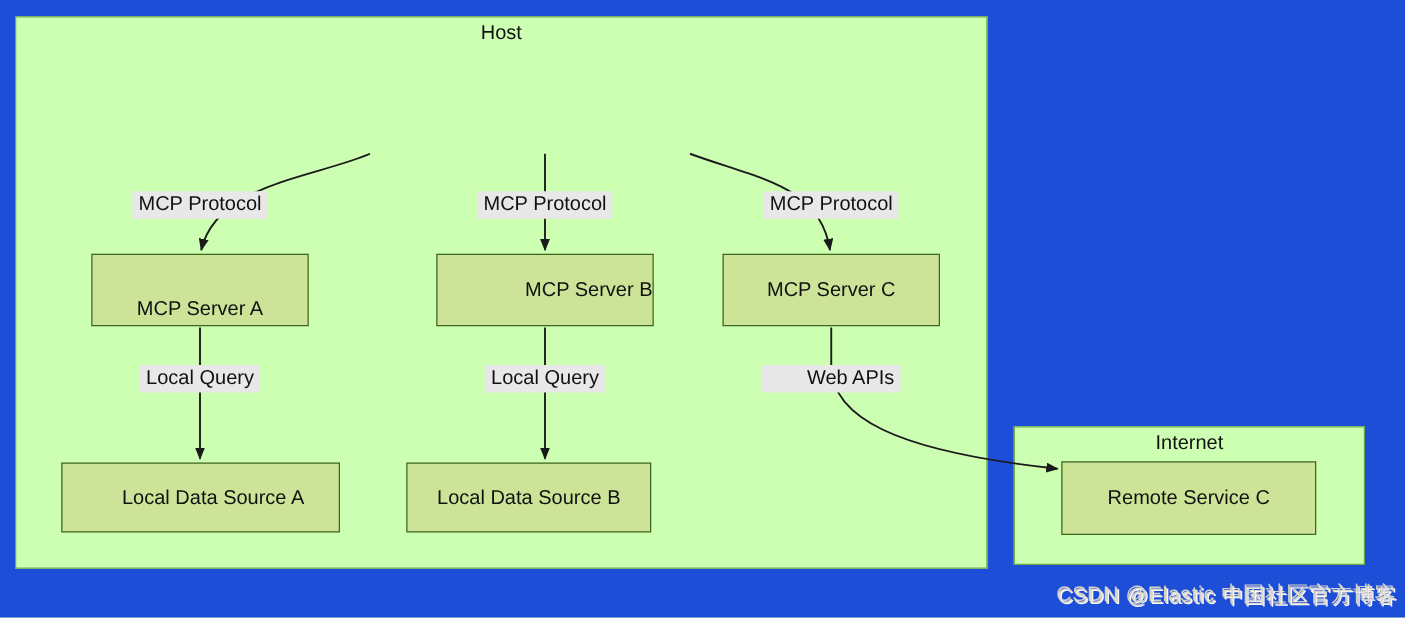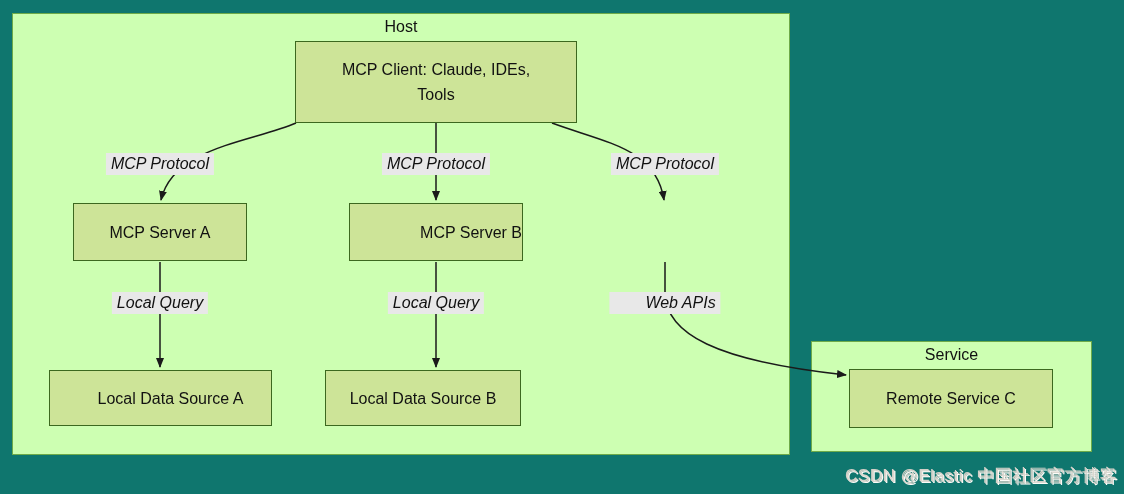--- a/index.html
+++ b/index.html
@@ -4,21 +4,21 @@
 <style>
   html,body{margin:0;padding:0;}
   body{
     font-family:"Liberation Sans", sans-serif;
     background:#f0ede6;
   }
   .canvas{
     position:relative;
     width:1124px;
     height:494px;
-    background:#0f766e;
+    background:#1d4ed8;
     overflow:hidden;
     color:#111;
   }
   .cluster{
     position:absolute;
     background:#cdffb2;
     border:1.5px solid #6eaa49;
     box-sizing:border-box;
     z-index:1;
   }
@@ -48,37 +48,36 @@
     flex-direction:column;
     align-items:center;
     justify-content:center;
     text-align:center;
     font-size:16px;
     line-height:25px;
     color:#111;
     z-index:3;
   }
   #node-client{left:295px;top:41px;width:282px;height:82px;}
-  #node-server-a{left:73px;top:203px;width:174px;height:58px;}
+  #node-server-a{left:73px;top:203px;width:174px;height:58px;justify-content:flex-end;}
   #node-server-b{left:349px;top:203px;width:174px;height:58px;align-items:flex-end;}
   #node-server-c{left:578px;top:203px;width:174px;height:58px;}
   #node-data-a{left:49px;top:370px;width:223px;height:56px;padding-left:20px;}
   #node-data-b{left:325px;top:370px;width:196px;height:56px;}
   #node-remote-c{left:849px;top:369px;width:204px;height:59px;}
   .edge-label{
     position:absolute;
     transform:translate(-50%,-50%);
     background:#e8e8e8;
     padding:2px 5px;
     font-size:16px;
     line-height:18px;
     white-space:nowrap;
     color:#111;
     z-index:4;
-    font-style:italic;
   }
   #lbl-protocol-1{left:160px;top:164px;}
   #lbl-protocol-2{left:436px;top:164px;}
   #lbl-protocol-3{left:665px;top:164px;}
   #lbl-local-query-1{left:160px;top:303px;}
   #lbl-local-query-2{left:436px;top:303px;}
   #lbl-web-apis{left:665px;top:303px;padding-left:36px;}
   .watermark{
     position:absolute;
     right:6px;
@@ -93,52 +92,51 @@
 </head>
 <body>
 
 <div class="canvas">
 
   <div class="cluster" id="host">
     <div class="cluster-title">Host</div>
   </div>
 
   <div class="cluster" id="internet">
-    <div class="cluster-title">Service</div>
+    <div class="cluster-title">Internet</div>
   </div>
 
   <svg class="edges" width="1124" height="494">
     <defs>
       <marker id="arrow" markerUnits="userSpaceOnUse" markerWidth="10" markerHeight="8" refX="9" refY="4" orient="auto">
         <path d="M0,0 L10,4 L0,8 Z" fill="#1a1a1a"></path>
       </marker>
     </defs>
     <g stroke="#1a1a1a" stroke-width="1.5" fill="none">
       <path d="M296,123 C252,142 173,147 161,200" marker-end="url(#arrow)"></path>
       <path d="M436,123 L436,200" marker-end="url(#arrow)"></path>
       <path d="M552,123 C606,143 656,148 664,200" marker-end="url(#arrow)"></path>
       <path d="M160,262 L160,367" marker-end="url(#arrow)"></path>
       <path d="M436,262 L436,367" marker-end="url(#arrow)"></path>
       <path d="M665,262 L665,292 C665,334 716,361 846,375" marker-end="url(#arrow)"></path>
     </g>
   </svg>
 
-  <div class="node" id="node-client">
-    <span>MCP Client: Claude, IDEs,</span>
-    <span>Tools</span>
-  </div>
 
   <div class="node" id="node-server-a">
     <span>MCP Server A</span>
   </div>
 
   <div class="node" id="node-server-b">
     <span>MCP Server B</span>
   </div>
 
+  <div class="node" id="node-server-c">
+    <span>MCP Server C</span>
+  </div>
 
   <div class="node" id="node-data-a">
     <span>Local Data Source A</span>
   </div>
 
   <div class="node" id="node-data-b">
     <span>Local Data Source B</span>
   </div>
 
   <div class="node" id="node-remote-c">

